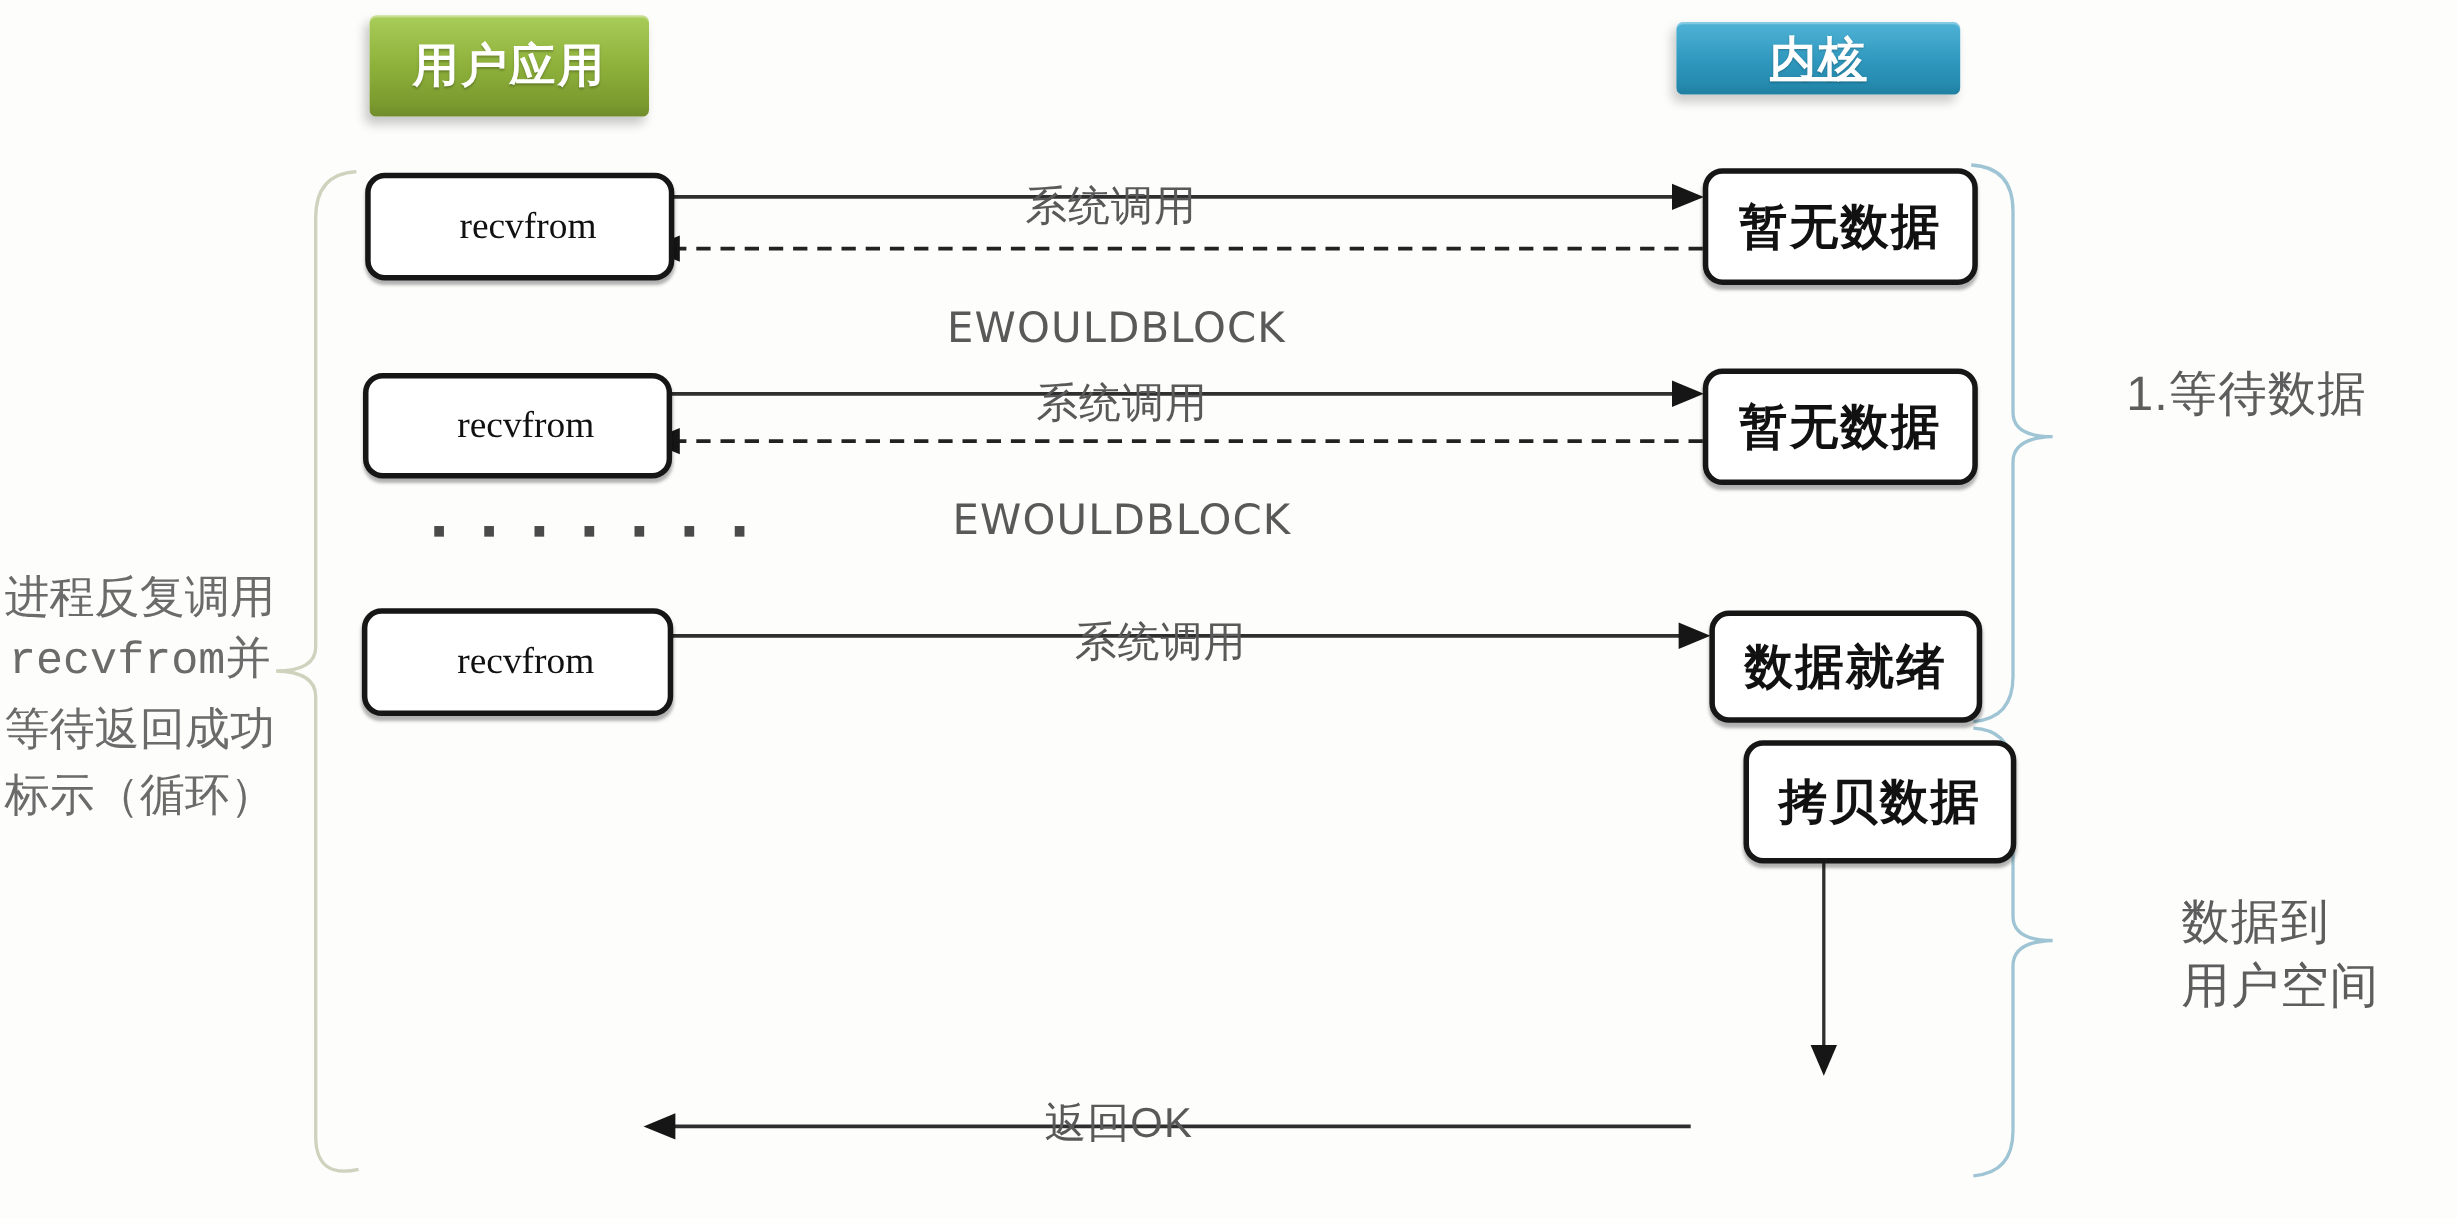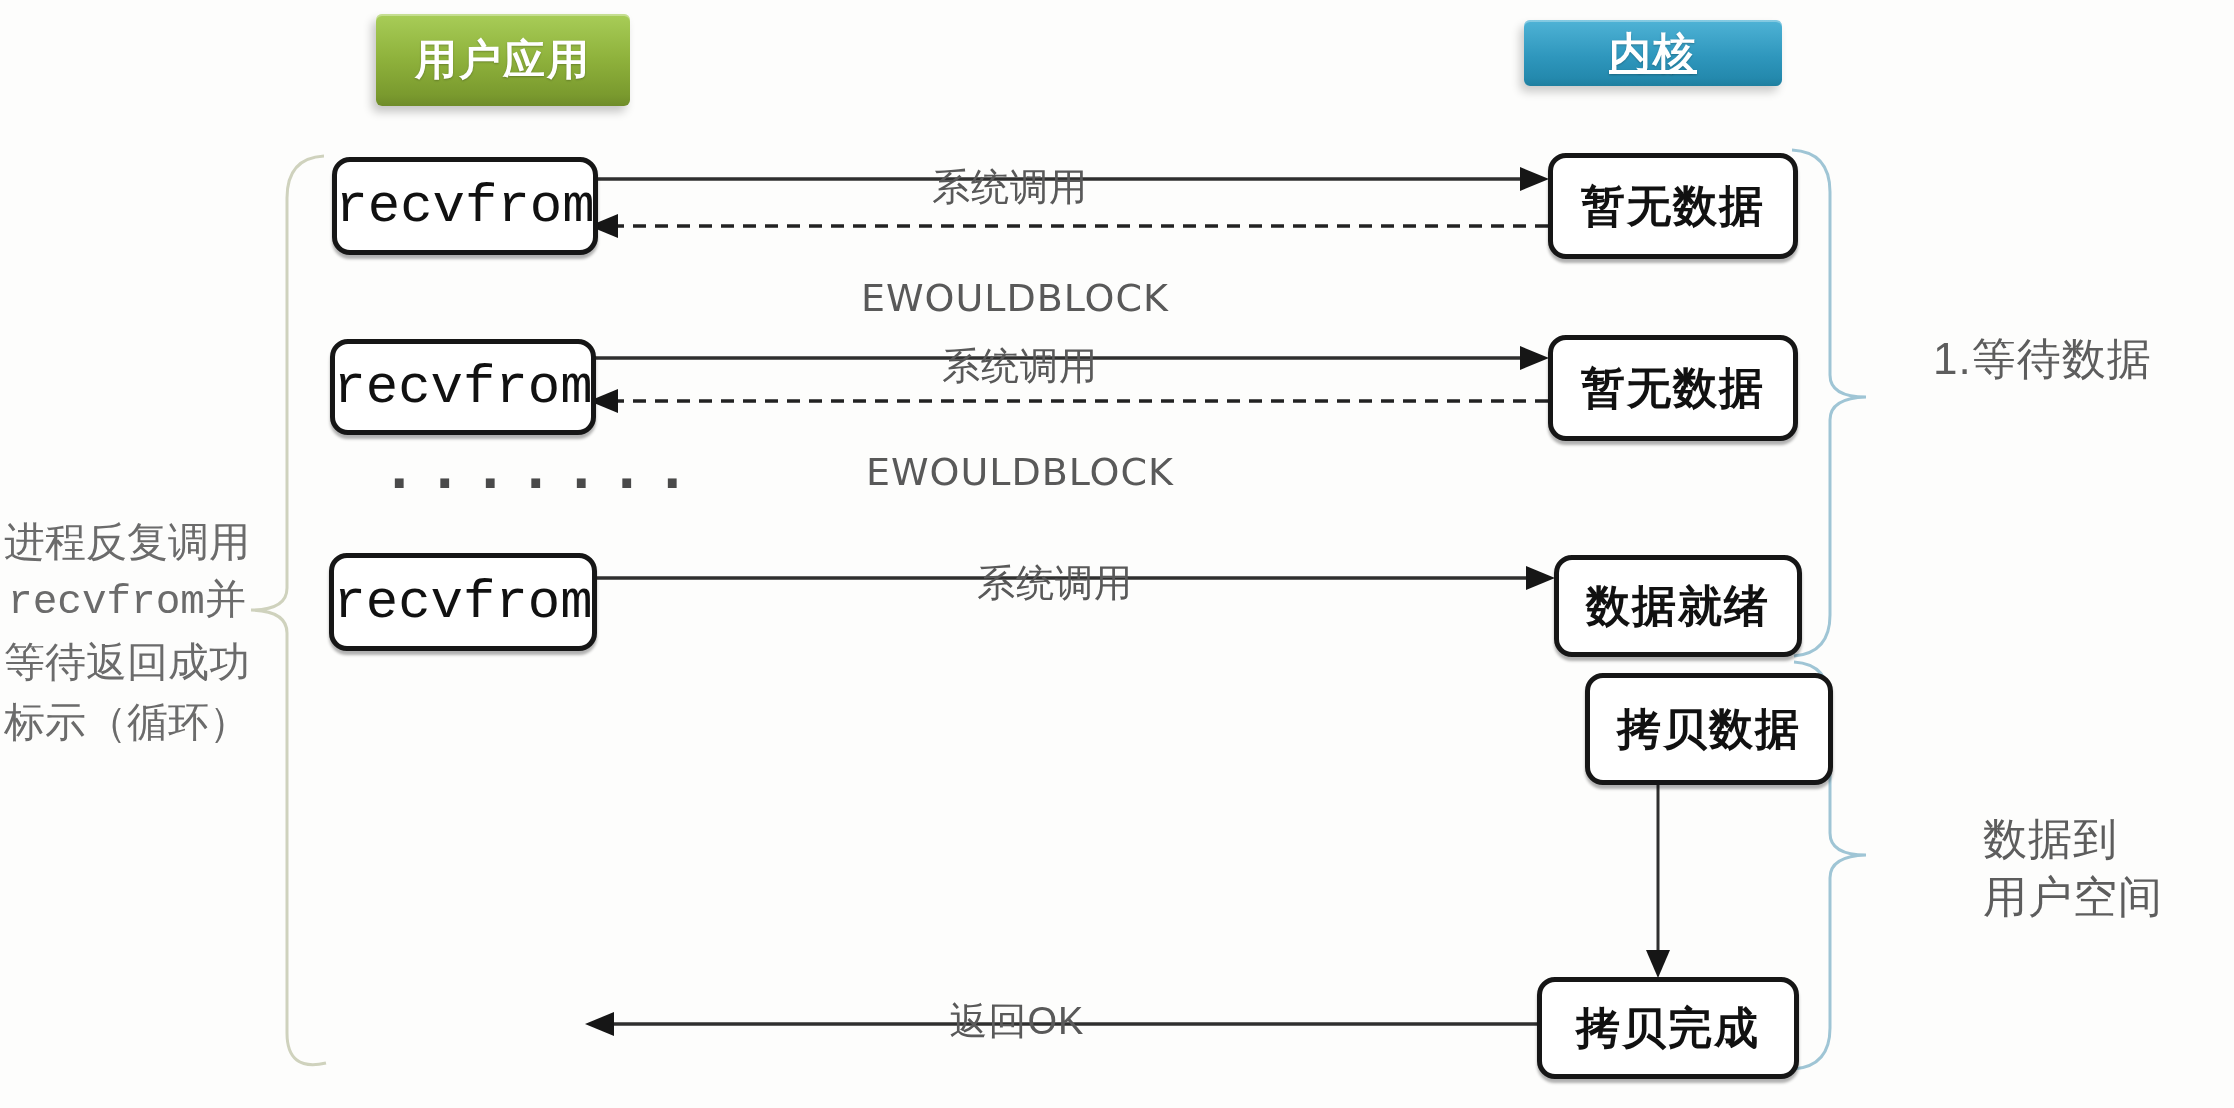--- a/index.html
+++ b/index.html
@@ -10,37 +10,36 @@
   
   .hdr{
     position:absolute;display:flex;align-items:center;justify-content:center;
     color:#ffffff;font-size:42px;font-weight:bold;letter-spacing:2px;
     border-radius:6px;
   }
   .hdr-green{
     background:linear-gradient(180deg,#a8cd58 0%,#8fb23c 48%,#7a9a2e 88%,#6f8c2a 100%);
     box-shadow:-4px 6px 10px rgba(0,0,0,0.22), inset 0 2px 0 rgba(255,255,255,0.35);
     text-shadow:0 1px 2px rgba(0,0,0,0.25);
-    margin-left:40px;
   }
   .hdr-blue{
     background:linear-gradient(180deg,#4fb3d6 0%,#2f97bd 55%,#2489ad 88%,#1f7f9f 100%);
     box-shadow:-4px 6px 10px rgba(0,0,0,0.20), inset 0 2px 0 rgba(255,255,255,0.30);
     text-shadow:0 1px 2px rgba(0,0,0,0.25);
   }
   
   .flowbox{
     position:absolute;display:flex;align-items:center;justify-content:center;
     background:#ffffff;border:5px solid #161616;border-radius:18px;
     box-shadow:0 4px 3px rgba(0,0,0,0.30);
     color:#111;font-size:44px;font-weight:600;letter-spacing:2px;
   }
   .flowbox.mono{
-    font-family:Liberation Mono, monospace;
-    font-weight:500;font-size:54px;letter-spacing:0;
+    font-family:Liberation Serif, serif;
+    font-weight:500;font-size:34px;letter-spacing:0;padding-left:15px;
   }
   
   .lbl{
     position:absolute;color:#595959;font-size:38px;text-align:center;
     letter-spacing:1px;white-space:nowrap;margin-top:40px;
   }
   .lbl.latin{font-family:"DejaVu Sans","Liberation Sans",sans-serif;}
   
   .note{
     position:absolute;color:#5d5d5d;font-size:44px;line-height:58px;
@@ -122,23 +121,20 @@
     <span>recvfrom</span>
   </div>
   <div class="lbl" style="left:905px;top:518px;width:300px;">系统调用</div>
   <div class="flowbox" style="left:1554px;top:555px;width:238px;height:92px;">
     <span>数据就绪</span>
   </div>
 
   <div class="flowbox" style="left:1554px;top:673px;width:238px;height:102px;margin-left:31px;">
     <span>拷贝数据</span>
   </div>
-  <div class="flowbox" style="left:1537px;top:977px;width:252px;height:92px;">
-    <span>拷贝完成</span>
-  </div>
   <div class="lbl" style="left:867px;top:956px;width:300px;">返回OK</div>
 
   <div class="note" style="left:1933px;top:330px;">1.等待数据</div>
   <div class="note" style="left:1933px;top:810px;">
     <div class="indent">数据到</div>
     <div class="indent">用户空间</div>
   </div>
 
   <div class="leftnote">
     <div>进程反复调用</div>

